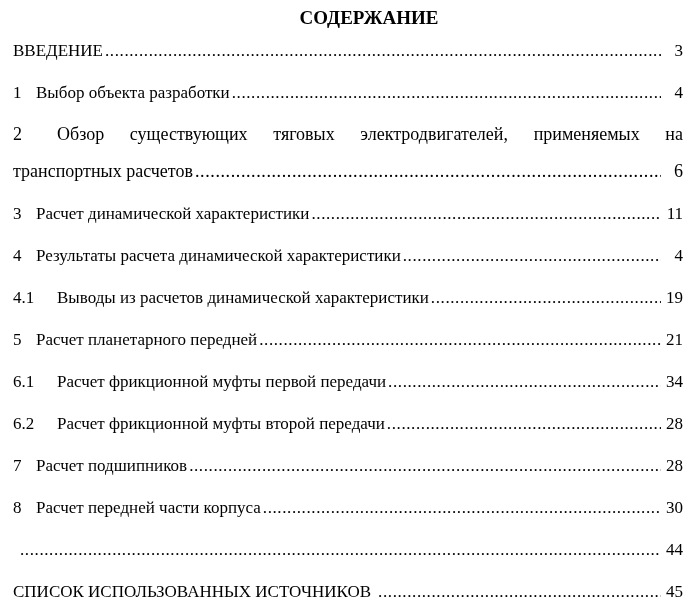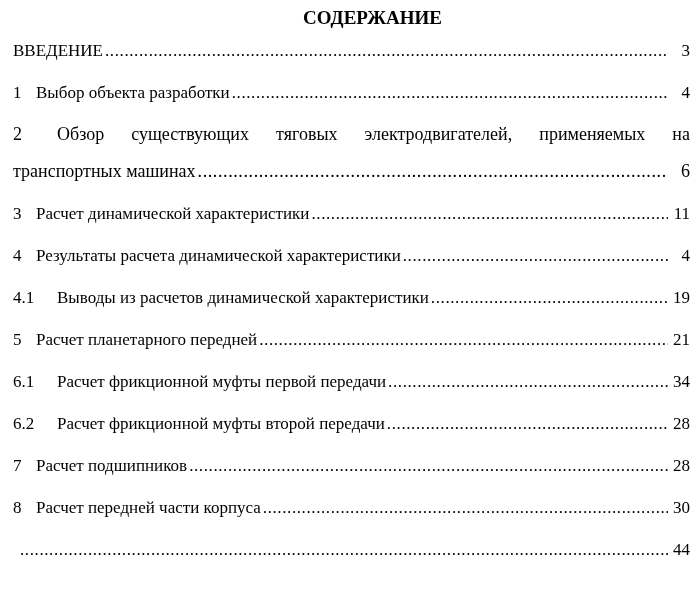--- a/index.html
+++ b/index.html
@@ -11,21 +11,21 @@
     width: 696px;
     height: 604px;
     overflow: hidden;
     font-family: "Liberation Serif", "DejaVu Serif", serif;
     color: #000000;
   }
   .doc-page {
     box-sizing: border-box;
     width: 696px;
     height: 604px;
-    padding: 8px 6px 0 13px;
+    padding: 8px 13px 0 13px;
     background: #ffffff;
   }
   .doc-title {
     font-size: 19px;
     font-weight: bold;
     line-height: 20px;
     text-align: center;
     padding-left: 42px; 
     margin-bottom: 12px;
     white-space: nowrap;
@@ -110,21 +110,21 @@
     <span class="dot-leader"></span>
     <span class="page-num">4</span>
   </div>
 
   <div class="toc-entry-block">
     <div class="wrap-line1">
       <span class="entry-num wide">2</span>
       <span class="justified-text">Обзор существующих тяговых электродвигателей, применяемых на</span>
     </div>
     <div class="wrap-line2">
-      <span class="entry-label">транспортных машинах</span>
+      <span class="entry-label">транспортных расчетов</span>
       <span class="dot-leader"></span>
       <span class="page-num">6</span>
     </div>
   </div>
 
   <div class="toc-entry">
     <span class="entry-num">3</span>
     <span class="entry-label">Расчет динамической характеристики</span>
     <span class="dot-leader"></span>
     <span class="page-num">11</span>
@@ -177,14 +177,19 @@
     <span class="entry-label">Расчет передней части корпуса</span>
     <span class="dot-leader"></span>
     <span class="page-num">30</span>
   </div>
 
   <div class="toc-entry pre-space">
     <span class="dot-leader"></span>
     <span class="page-num">44</span>
   </div>
 
+  <div class="toc-entry pre-space">
+    <span class="entry-label">СПИСОК ИСПОЛЬЗОВАННЫХ ИСТОЧНИКОВ</span>
+    <span class="dot-leader"></span>
+    <span class="page-num">45</span>
+  </div>
 
 </div>
 
 </body></html>

